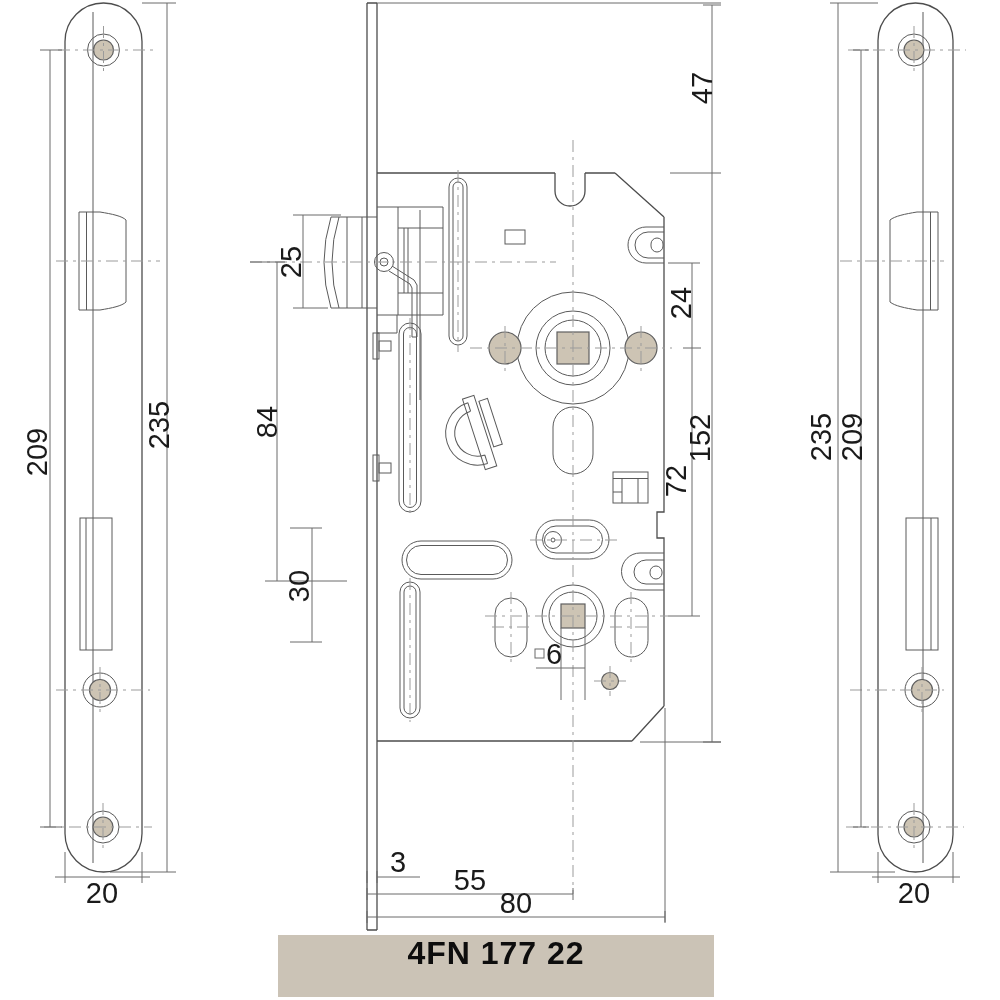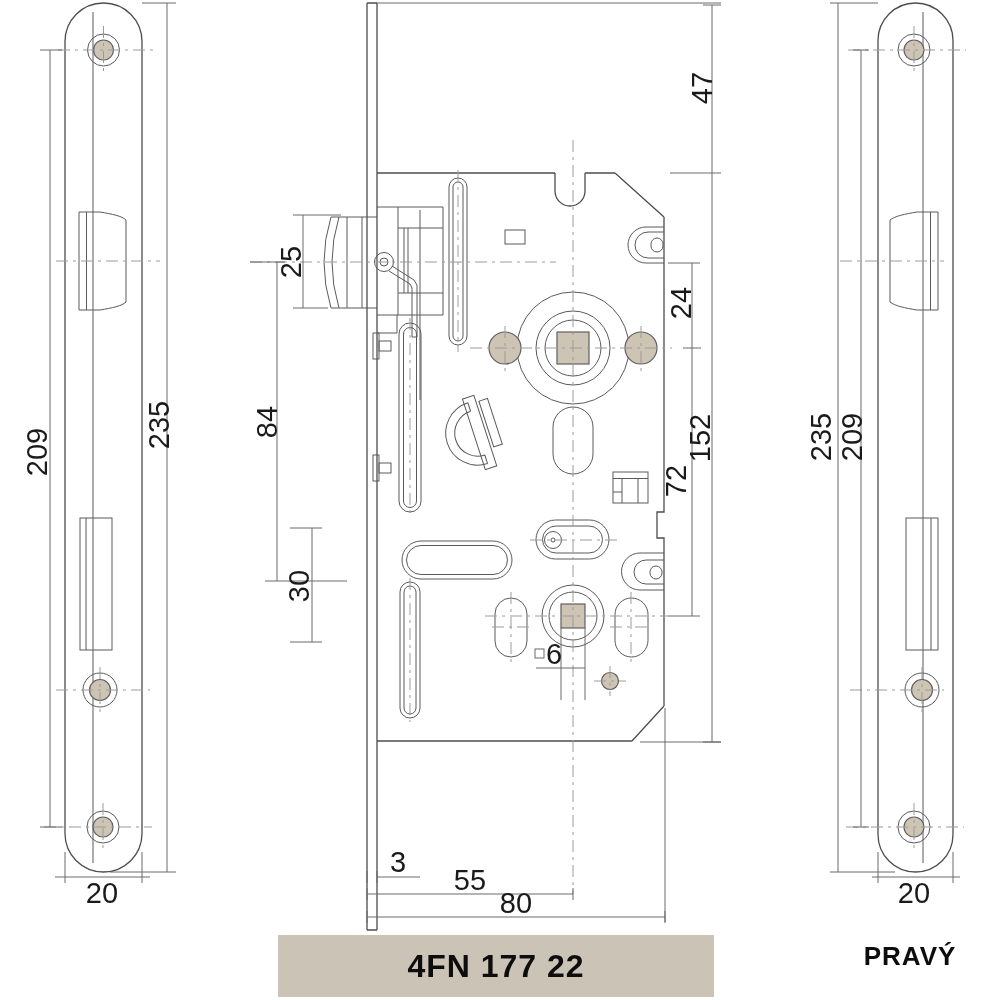--- a/index.html
+++ b/index.html
@@ -8,21 +8,21 @@
   svg{position:absolute;left:0;top:0;}
   .s1{fill:none;stroke:#4d4d4d;stroke-width:1.3;}
   .s2{fill:none;stroke:#5a5a5a;stroke-width:1;}
   .cl{fill:none;stroke:#9b9b9b;stroke-width:1;stroke-dasharray:12 5 3 5;}
   .dl{fill:none;stroke:#6a6a6a;stroke-width:1;}
   .tan{fill:#cdc4b4;stroke:#5f5f5f;stroke-width:1.2;}
   .dt{fill:#1a1a1a;font-size:29px;font-family:"Liberation Sans",sans-serif;}
   .plate-label{position:absolute;font-weight:bold;font-size:26px;color:#0d0d0d;
                text-align:center;letter-spacing:1px;}
   #badge{position:absolute;left:278px;top:935px;width:436px;height:62px;
-         background:#cbc3b6;display:flex;align-items:center;justify-content:center;
+         background:#cbc3b6;display:flex;align-items:flex-start;justify-content:center;
          font-weight:bold;font-size:32px;color:#0d0d0d;letter-spacing:1px;}
 </style>
 </head>
 <body>
 
 <div id="stage">
 
 <svg width="1000" height="1000" viewBox="0 0 1000 1000">
 
   <g>
@@ -256,17 +256,16 @@
     <text class="dt" x="398" y="872">3</text>
     <text class="dt" x="470" y="890">55</text>
     <text class="dt" x="516" y="913">80</text>
 
     <text class="dt" x="820" y="448" transform="rotate(-90 820 437)">235</text>
     <text class="dt" x="851" y="448" transform="rotate(-90 851 437)">209</text>
     <text class="dt" x="914" y="903">20</text>
   </g>
 </svg>
 
-  <div class="plate-label" style="left:840px;top:941px;width:140px;">PRAVÝ</div>
   <div id="badge">
     <span>4FN 177 22</span>
   </div>
 </div>
 
 </body></html>

